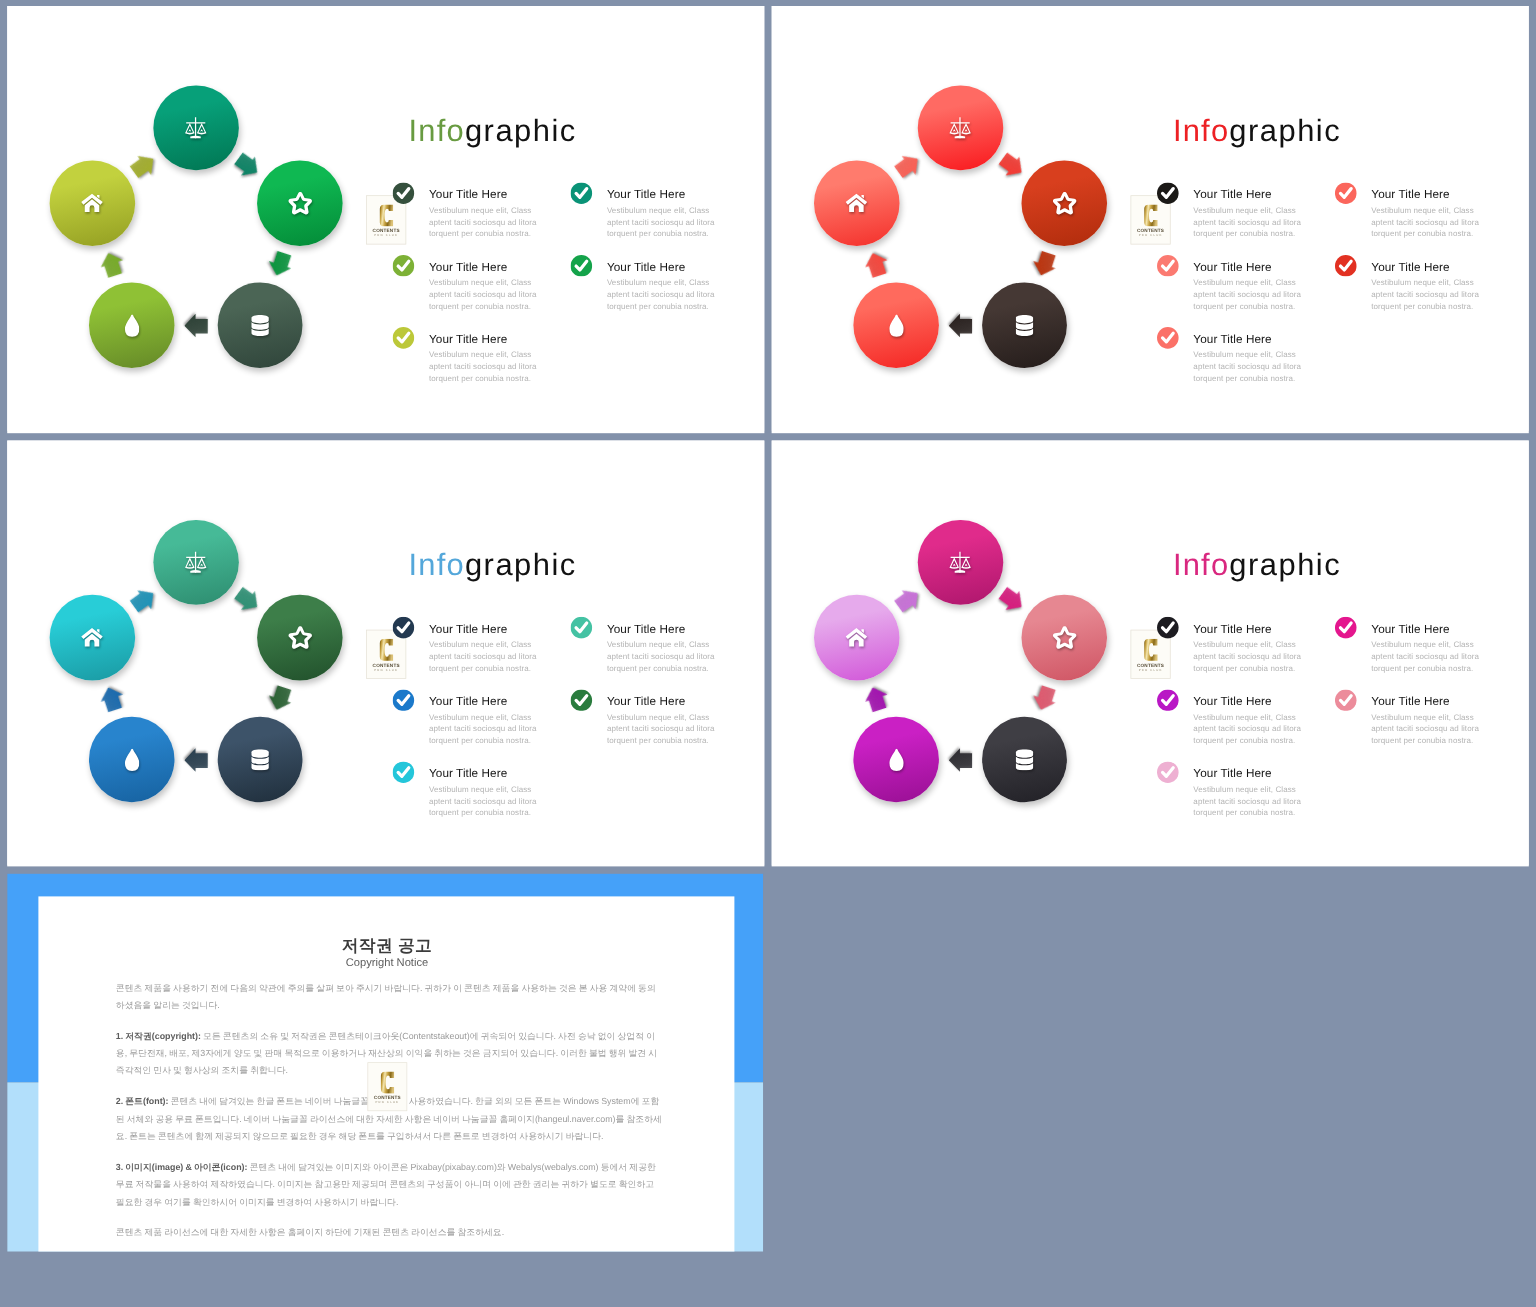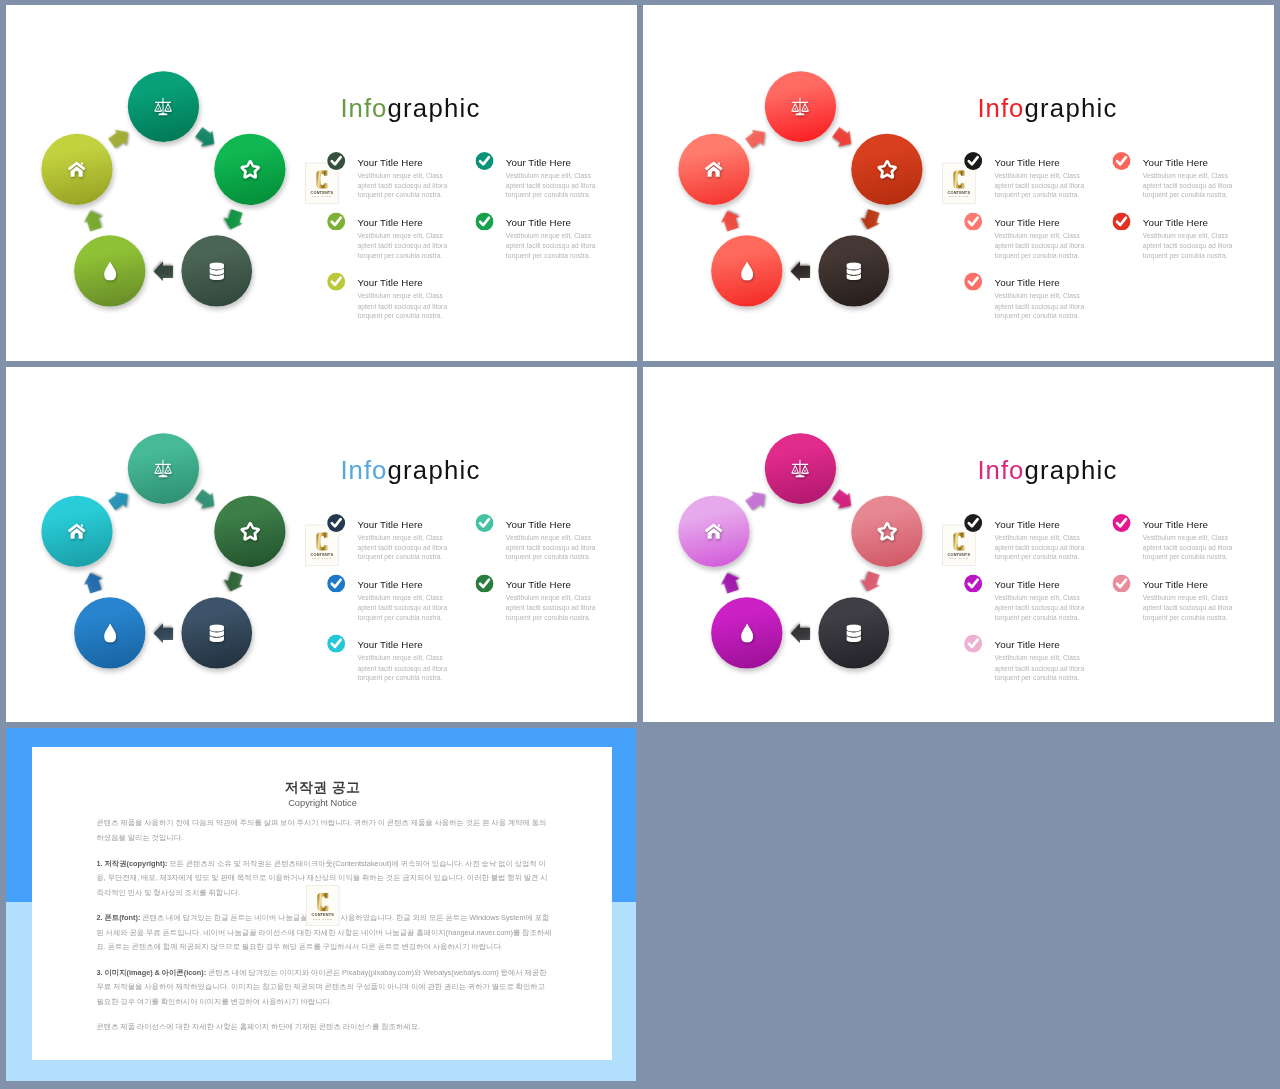--- a/index.html
+++ b/index.html
@@ -7,21 +7,21 @@
   body{width:1280px;height:1089px;background:#8291aa;
        font-family:"Liberation Sans",sans-serif;overflow:hidden;}
   .grid{position:relative;width:1280px;height:1089px;}
 
   
   .slide{position:absolute;background:#fff;overflow:hidden;}
   .s1{left:6px;  top:5px;   width:631px;height:356px;}
   .s2{left:643px;top:5px;   width:631px;height:356px;}
   .s3{left:6px;  top:367px; width:631px;height:355px;}
   .s4{left:643px;top:367px; width:631px;height:355px;}
-  .s5{left:6px;  top:728px; width:630px;height:353px;background:transparent;}
+  .s5{left:6px;  top:728px; width:630px;height:315px;background:transparent;}
 
   
   .stage{position:absolute;left:0;top:0;width:1000px;height:561px;
          transform-origin:0 0;background:#fff;}
 
   
   .title{position:absolute;left:530px;top:141px;font-size:40.8px;
          font-weight:400;color:#121212;white-space:nowrap;letter-spacing:2.0px;}
   .title .a{letter-spacing:1.6px;}
 

